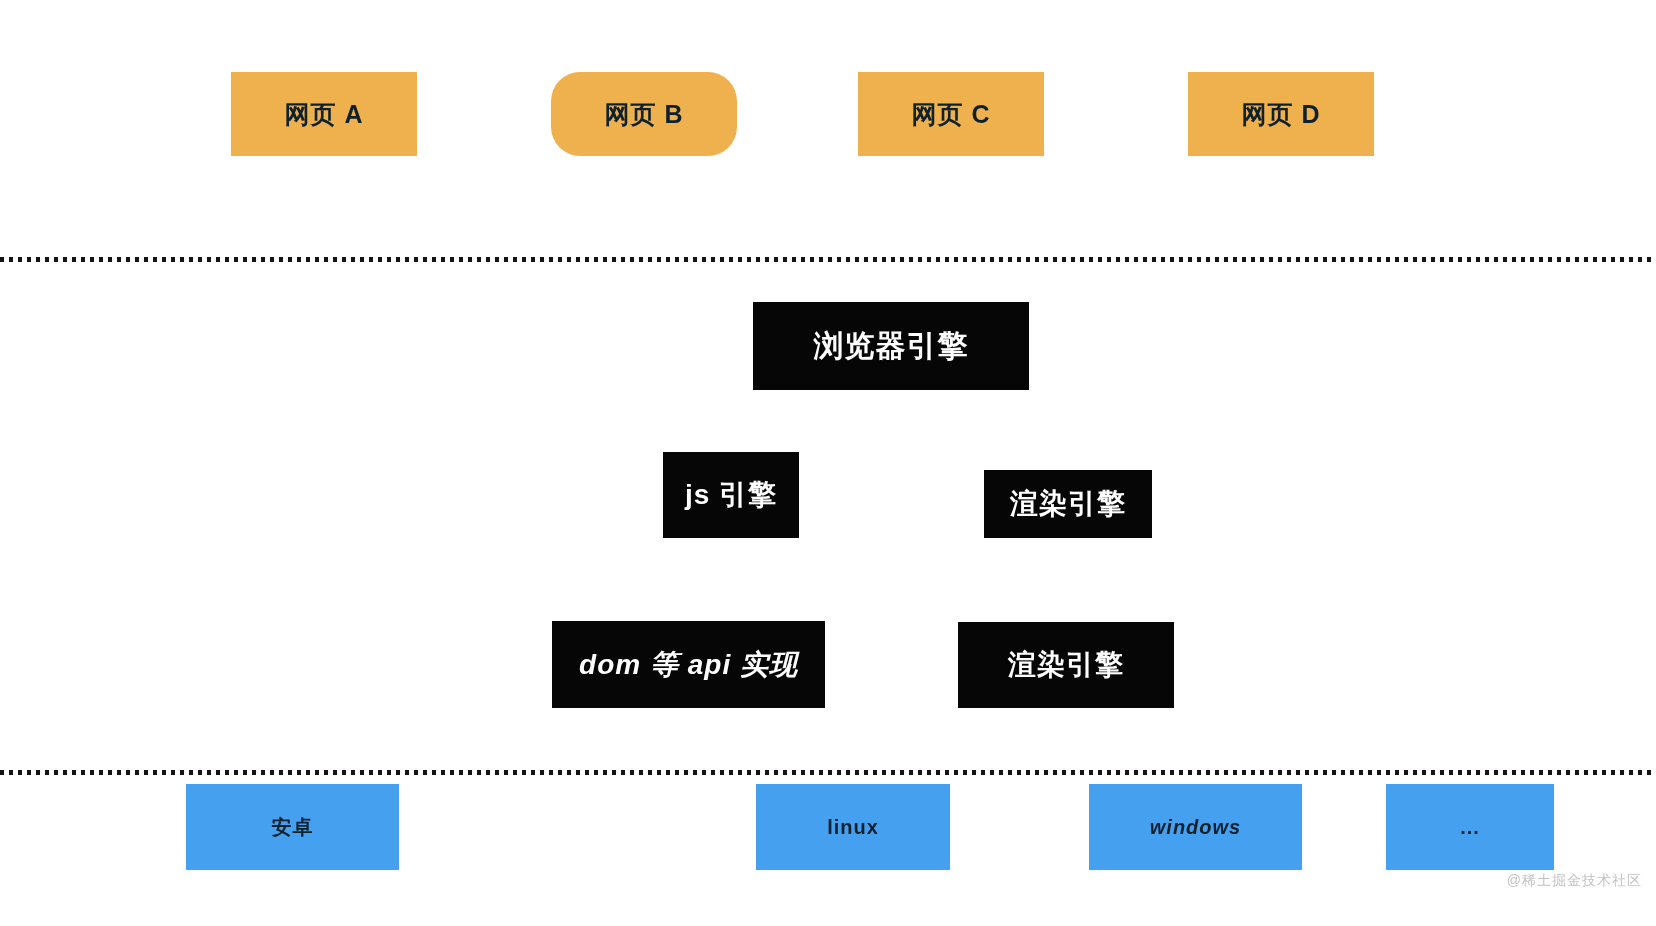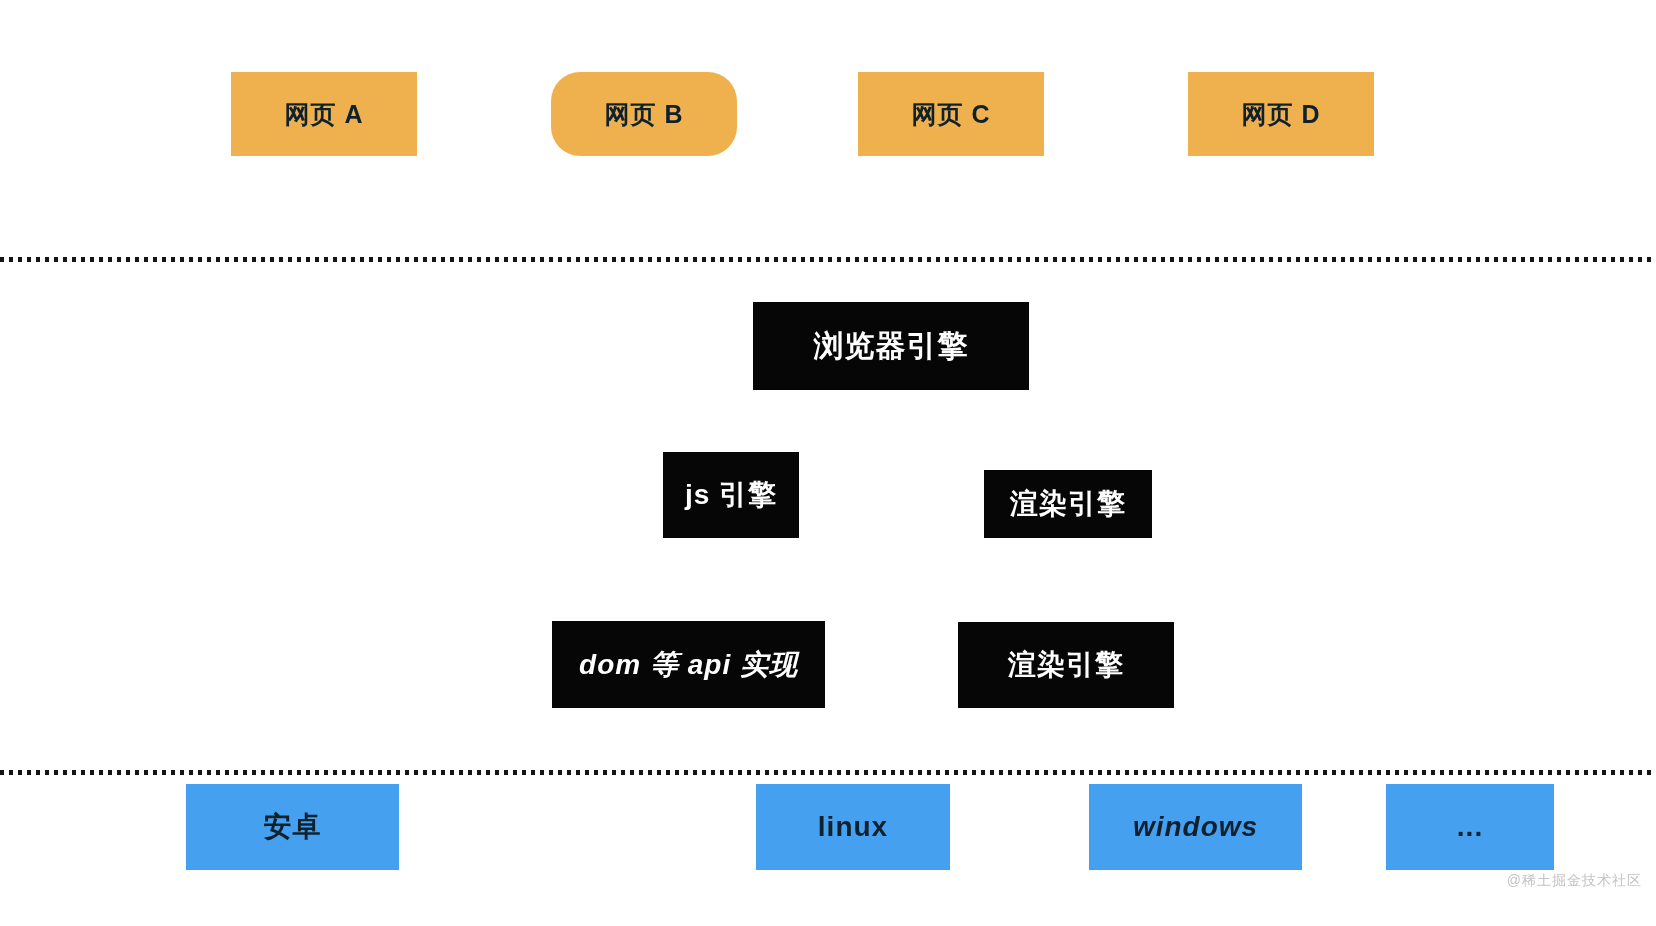--- a/index.html
+++ b/index.html
@@ -28,21 +28,21 @@
     top: 72px; width: 186px; height: 84px;
   }
   .engine-node {
     background: var(--engine-box, #060606);
     color: var(--engine-text, #ffffff);
     font-size: 28px;
   }
   .platform-node {
     background: var(--platform-box, #45a0f0);
     color: var(--node-text, #10212e);
-    font-size: 28px;
+    font-size: 20px;
     top: 784px; height: 86px;
   }
   #page-a { left: 210px; }
   #page-b { left: 530px; border-radius: 29px; }
   #page-c { left: 837px; }
   #page-d { left: 1167px; }
   #browser-engine { left: 732px; top: 302px; width: 276px; height: 88px; font-size: 30px; }
   #js-engine      { left: 642px; top: 452px; width: 136px; height: 86px; }
   #render-engine  { left: 963px; top: 470px; width: 168px; height: 68px; }
   #dom-api        { left: 531px; top: 621px; width: 273px; height: 87px; font-style: italic; }

